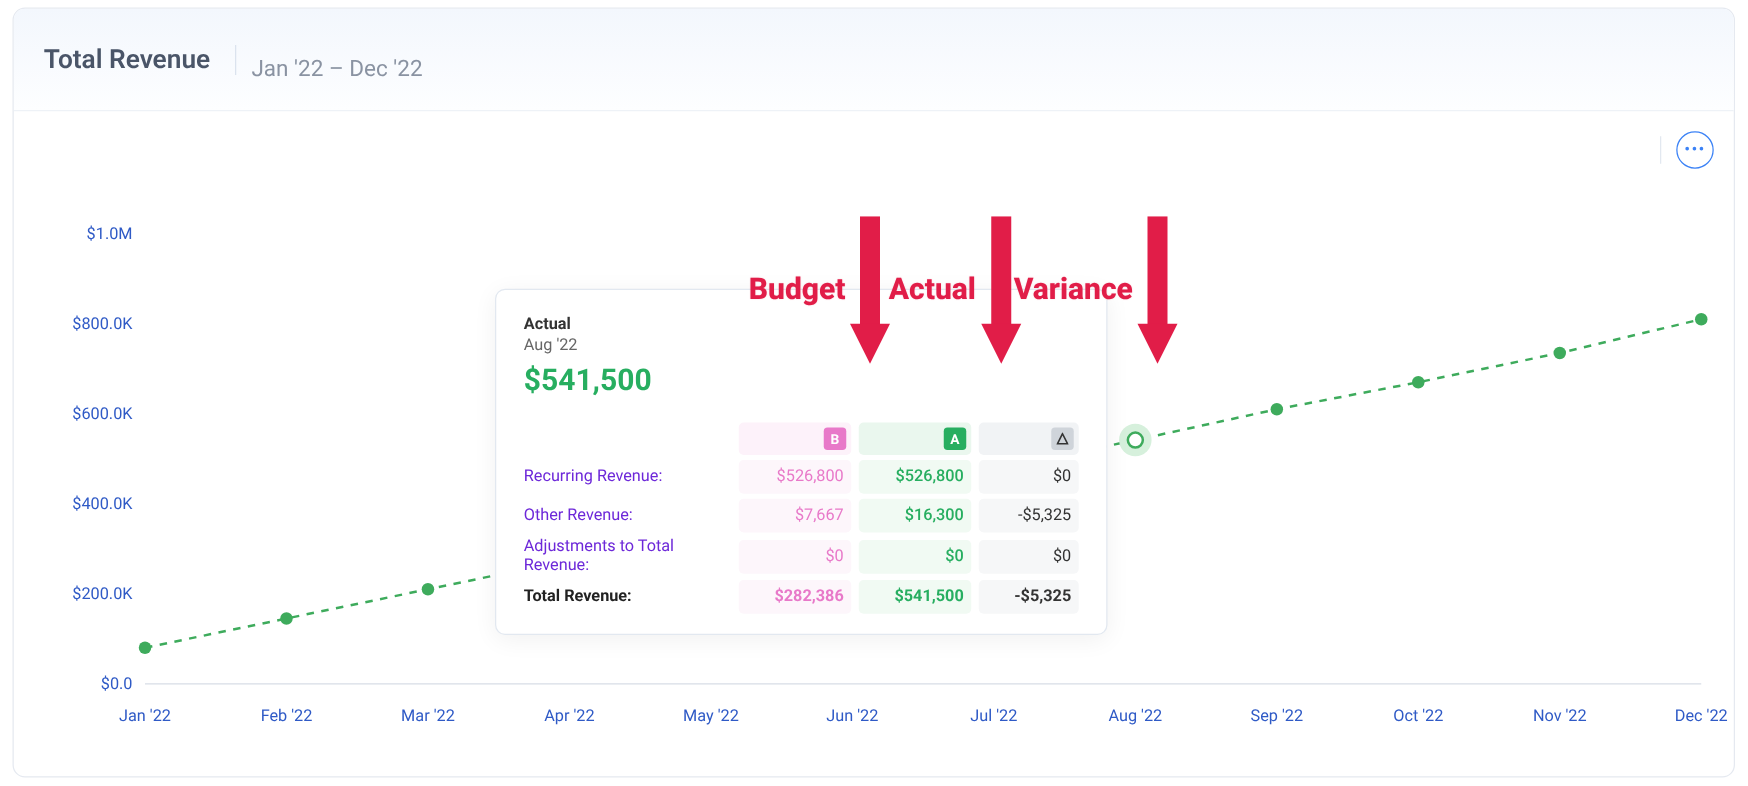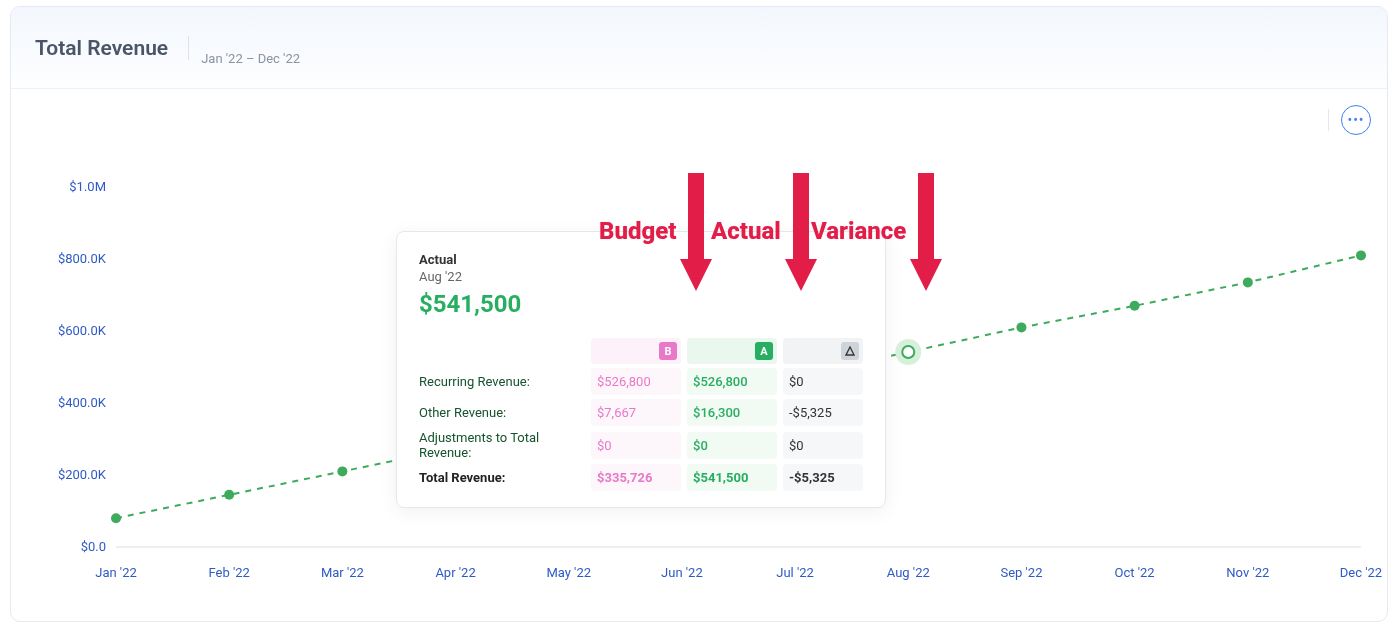--- a/index.html
+++ b/index.html
@@ -36,21 +36,21 @@
     padding-right: 20px;
     border-right: 1px solid #dbe3ee;
   }
   .header-amount {
     font-size: 34px;
     font-weight: 700;
     color: #2f6fed;
     letter-spacing: -0.5px;
   }
   .header-range {
-    font-size: 13px;
+    font-size: 18px;
     color: #8a93a2;
     align-self: flex-end;
     padding-bottom: 22px;
     margin-left: -8px;
   }
   .menu-area {
     position: absolute;
     right: 16px; top: 98px;
     display: flex;
     align-items: center;
@@ -109,23 +109,23 @@
   }
   .col-head { height: 26px; display:flex; align-items:center; justify-content:flex-end; border-radius:4px; }
   .col-head.b { background:#fdf2fa; }
   .col-head.a { background:#eaf7ee; }
   .col-head.v { background:#f1f3f5; }
   .badge { width:18px; height:18px; border-radius:3px; display:flex; align-items:center; justify-content:center; font-size:11px; font-weight:700; color:#fff; margin-right:4px;}
   .badge.b { background:#e879c9; }
   .badge.a { background:#27ae60; }
   .badge.v { background:#cfd4da; color:#333; }
   .badge.v svg { width:10px; height:10px; }
-  .row-label { color:#14532d; }
+  .row-label { color:#6d28d9; }
   .row-label.total { font-weight:700; color:#222; }
-  .cell { text-align:left; padding:6px 6px; border-radius:4px; }
+  .cell { text-align:right; padding:6px 6px; border-radius:4px; }
   .cell.b { color:#e879c9; background:#fdf6fb; }
   .cell.a { color:#27ae60; background:#f1faf3; font-weight:500;}
   .cell.v { color:#333; background:#f6f7f8; }
   .cell.total { font-weight:700; }
 
   .annotation {
     position: absolute;
     display:flex; flex-direction:row; align-items:center;
     pointer-events:none;
   }
@@ -223,21 +223,21 @@
       <div class="cell b">$7,667</div>
       <div class="cell a">$16,300</div>
       <div class="cell v">-$5,325</div>
 
       <div class="row-label">Adjustments to Total Revenue:</div>
       <div class="cell b">$0</div>
       <div class="cell a">$0</div>
       <div class="cell v">$0</div>
 
       <div class="row-label total">Total Revenue:</div>
-      <div class="cell b total">$335,726</div>
+      <div class="cell b total">$282,386</div>
       <div class="cell a total">$541,500</div>
       <div class="cell v total">-$5,325</div>
     </div>
   </div>
 
   <div class="annotation" style="left:588px; top:166px;">
     <div class="annotation-label">Budget</div>
     <div class="arrow-down">
       <svg width="40" height="120">
           <path d="M20 0 L20 90" stroke="#e11d48" stroke-width="16"></path>

